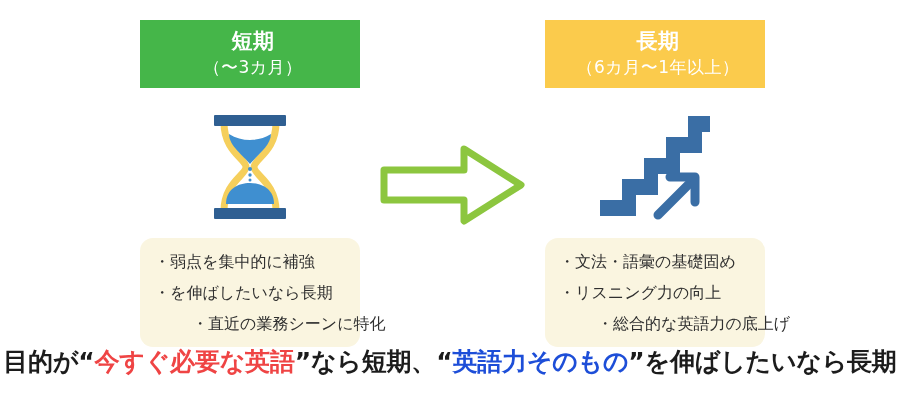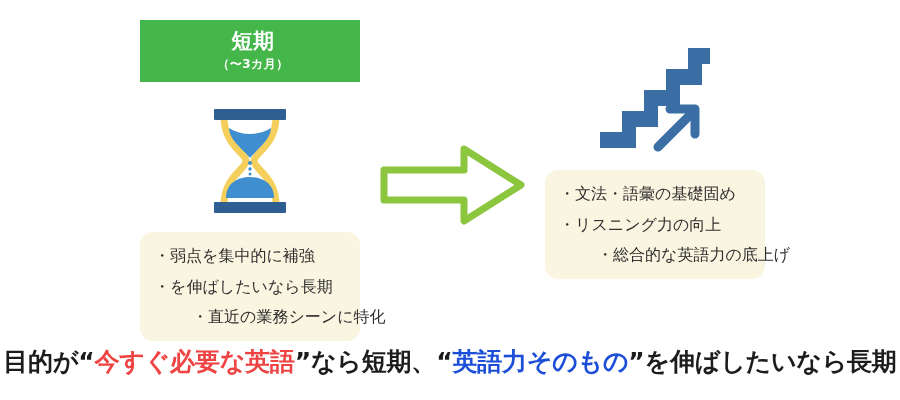--- a/index.html
+++ b/index.html
@@ -45,22 +45,22 @@
   .panel-header.short { background: #45b649; }
   .panel-header.long  { background: #fbcb4c; }
 
   .panel-title {
     display: block;
     font-size: 21px;
     font-weight: bold;
   }
   .panel-sub {
     display: block;
-    font-size: 12px;
-    font-weight: bold;
+    font-size: 17px;
+    font-weight: normal;
     margin-top: 2px;
   }
 
   
   .icon-wrap {
     height: 122px;
     margin-top: 18px;
     display: flex;
     align-items: center;
     justify-content: center;
@@ -148,20 +148,24 @@
   </div>
 
   <div class="center-arrow">
     <svg width="150" height="86" viewBox="0 0 150 86">
       <path d="M6 28 L86 28 L86 7 L143 43 L86 79 L86 58 L6 58 Z" fill="#ffffff" stroke="#8cc63f" stroke-width="7" stroke-linejoin="round" stroke-linecap="round"></path>
     </svg>
   </div>
 
   <div class="column column-long">
 
+    <div class="panel-header long">
+      <span class="panel-title">長期</span>
+      <span class="panel-sub">（6カ月〜1年以上）</span>
+    </div>
 
     <div class="icon-wrap">
       <svg width="118" height="110" viewBox="0 0 118 110">
 
         <path d="M4 104 L4 88 L26 88 L26 67 L48 67 L48 46 L70 46 L70 25 L92 25 L92 4 L114 4
                  L114 20 L106 20 L106 41 L84 41 L84 62 L62 62 L62 83 L40 83 L40 104 Z" fill="#3a6ea5"></path>
 
         <g fill="none" stroke="#3a6ea5" stroke-width="9" stroke-linecap="round" stroke-linejoin="round">
           <line x1="62" y1="103" x2="97" y2="68"></line>
           <path d="M74 65 L99 65 L99 90"></path>

